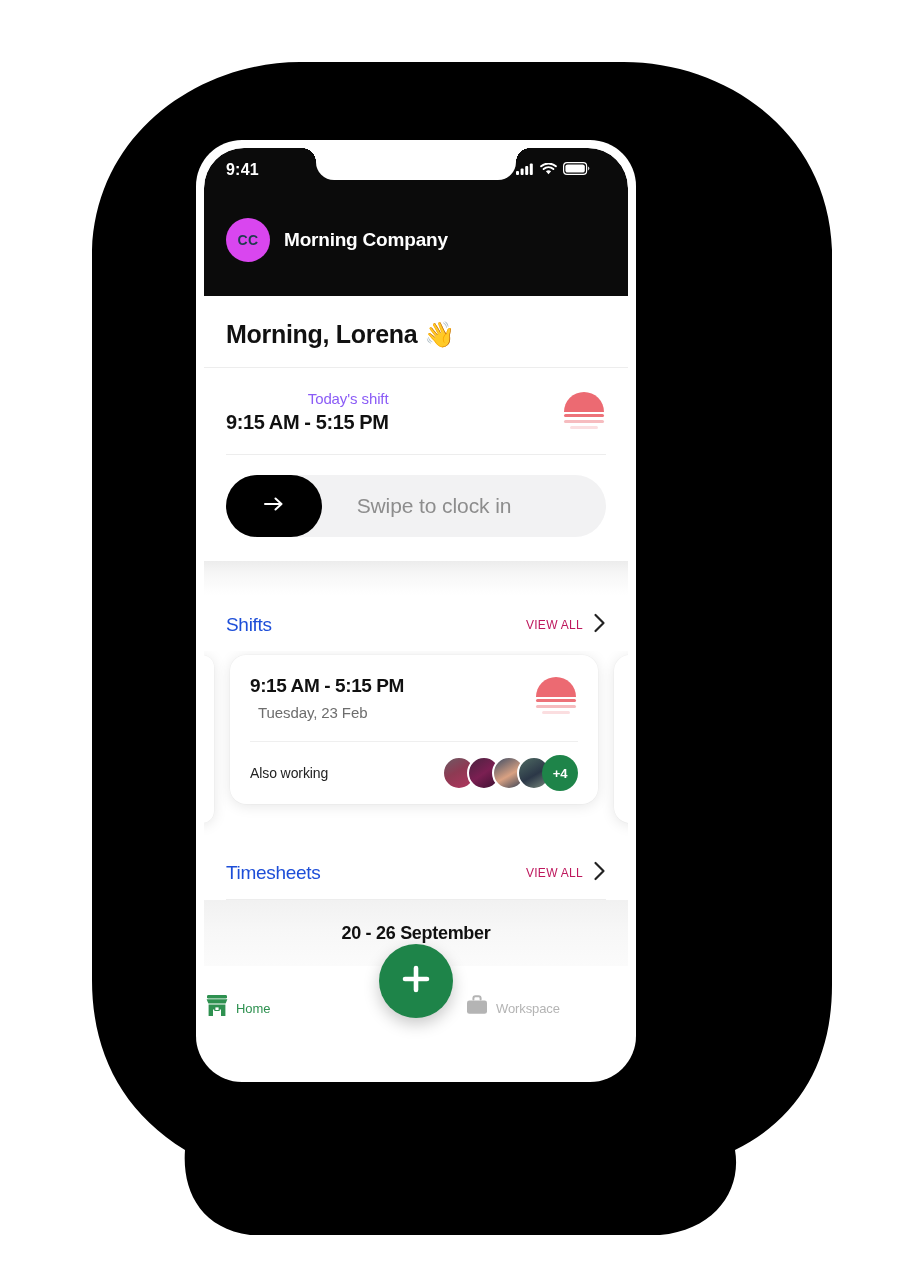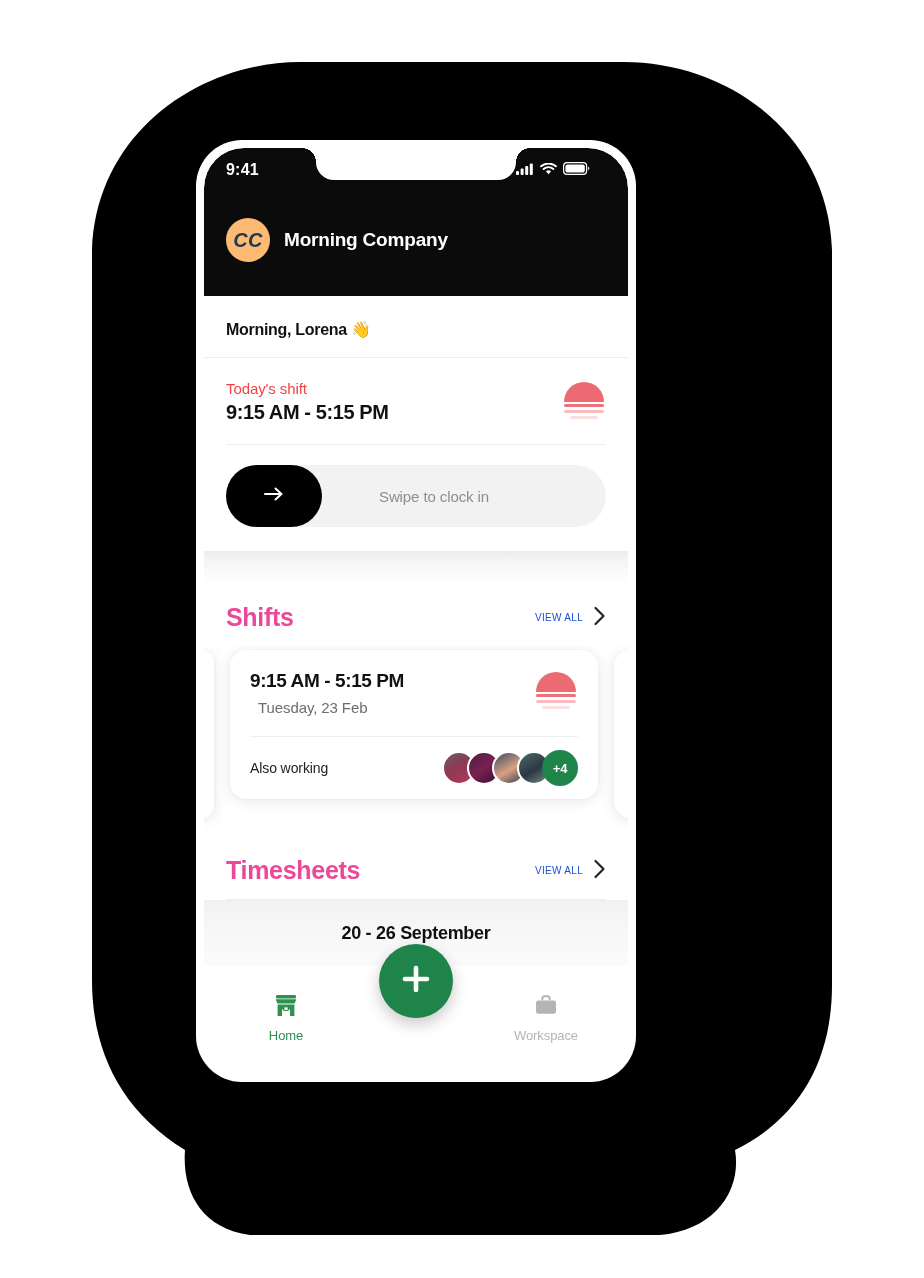--- a/index.html
+++ b/index.html
@@ -108,51 +108,50 @@
     top: 56px;
     height: 72px;
     display: flex;
     align-items: center;
     padding: 0 22px;
     gap: 14px;
   }
   .brand-avatar {
     width: 44px; height: 44px;
     border-radius: 50%;
-    background: #fdba74;
+    background: #d946ef;
     display: flex;
     align-items: center;
     justify-content: center;
     color: #1f3b4d;
-    font-size: 20px;
+    font-size: 14px;
     font-weight: 700;
     letter-spacing: 0.3px;
     flex: 0 0 auto;
-    font-style: italic;
   }
   .brand-name {
     color: #ffffff;
     font-size: 19px;
     font-weight: 700;
     letter-spacing: -0.2px;
   }
 
   
   .content {
     position: relative;
     height: 778px;
     background: #ffffff;
     overflow: hidden;
   }
 
   .greeting {
     padding: 24px 22px 18px 22px;
   }
   .greeting-title {
-    font-size: 16px;
+    font-size: 25px;
     font-weight: 700;
     color: #111111;
     letter-spacing: -0.3px;
   }
   .greeting-sub {
     margin-top: 7px;
     font-size: 15px;
     color: #a0a0a0;
     letter-spacing: -0.1px;
   }
@@ -167,22 +166,23 @@
   .today-card {
     padding: 22px 22px 0 22px;
   }
   .today-row {
     display: flex;
     align-items: flex-start;
     justify-content: space-between;
   }
   .today-label {
     font-size: 15px;
-    color: #ef4444;
+    color: #8b5cf6;
     letter-spacing: -0.1px;
+    text-align: right;
   }
   .today-time {
     margin-top: 4px;
     font-size: 20px;
     font-weight: 700;
     color: #111111;
     letter-spacing: -0.4px;
   }
 
   
@@ -228,51 +228,51 @@
     width: 96px; height: 62px;
     border-radius: 31px;
     background: #000000;
     display: flex;
     align-items: center;
     justify-content: center;
   }
   .swipe-text {
     width: 100%;
     text-align: center;
-    font-size: 15px;
+    font-size: 21px;
     color: #8d8d8d;
     letter-spacing: -0.1px;
     padding-left: 36px;
   }
 
   .section-gap {
     height: 34px;
     background: linear-gradient(to bottom, #ececec 0%, #f6f6f6 35%, #ffffff 100%);
   }
 
   .section-head {
     display: flex;
     align-items: center;
     justify-content: space-between;
     padding: 18px 22px 14px 22px;
   }
   .section-title {
-    font-size: 25px;
-    font-weight: 700;
-    color: #ec4899;
+    font-size: 19px;
+    font-weight: 400;
+    color: #1d4ed8;
     letter-spacing: -0.3px;
   }
   .viewall {
     display: flex;
     align-items: center;
     gap: 10px;
   }
   .viewall-text {
-    font-size: 10px;
-    color: #1d4ed8;
+    font-size: 12px;
+    color: #be185d;
     letter-spacing: 0.3px;
   }
 
   
   .carousel {
     position: relative;
     height: 188px;
     padding: 0 0 0 0;
     overflow: hidden;
   }
@@ -379,21 +379,20 @@
     height: 92px;
     background: #ffffff;
     display: flex;
     align-items: flex-start;
     padding-top: 12px;
     border-radius: 0 0 40px 40px;
   }
   .nav-item {
     flex: 1;
     display: flex;
-    flex-direction: column;
     align-items: center;
     gap: 6px;
   }
   .nav-label {
     font-size: 13px;
     letter-spacing: -0.1px;
   }
   .nav-item.active .nav-label { color: #2e9150; }
   .nav-item.inactive .nav-label { color: #b4b4b4; }
   .nav-spacer { flex: 0 0 96px; }

